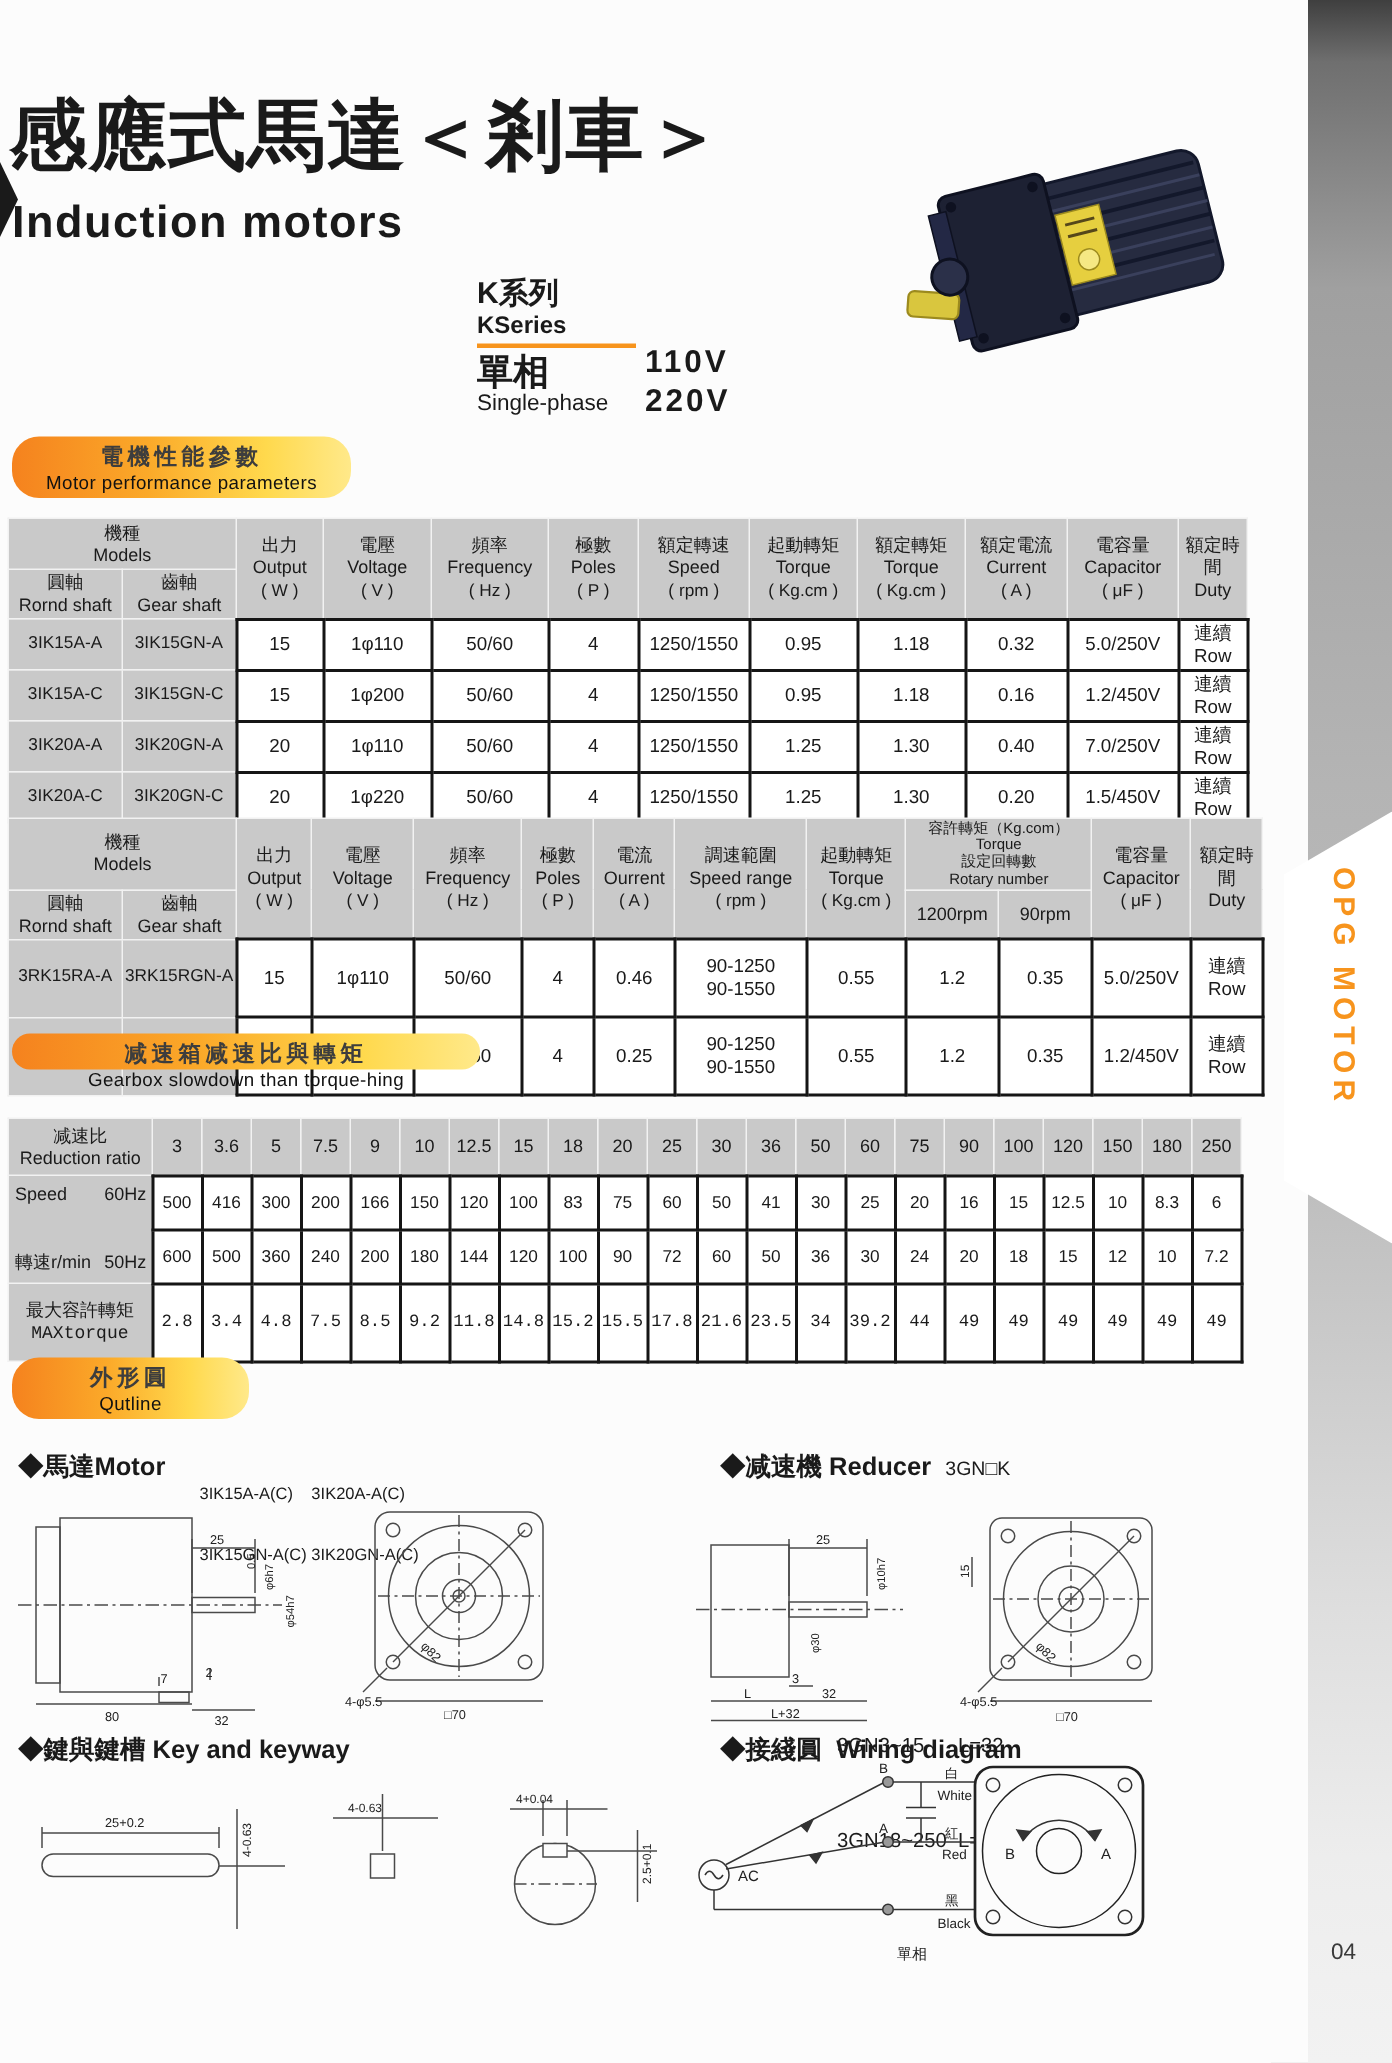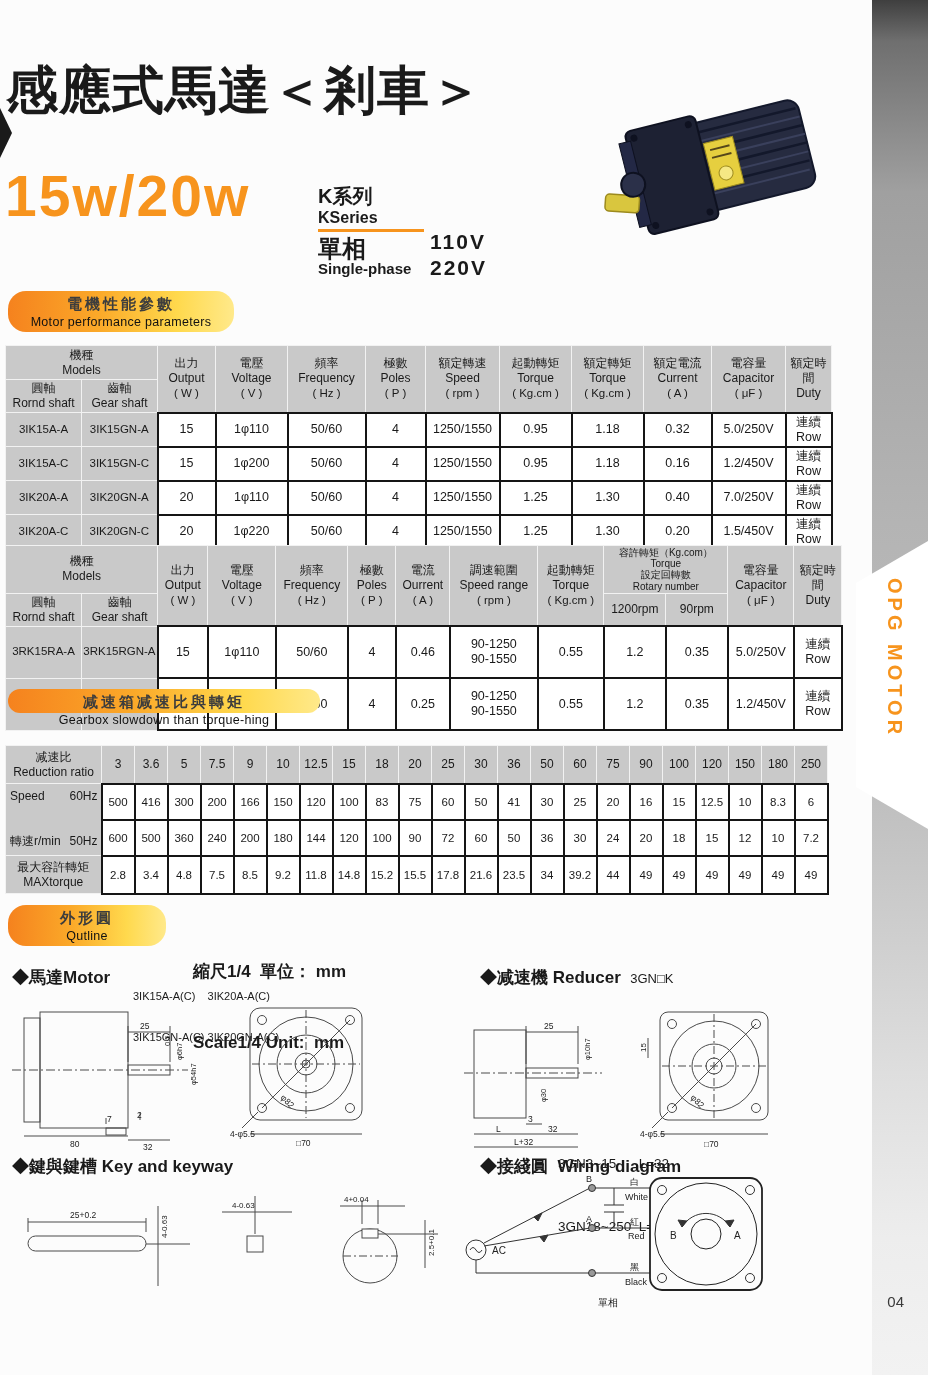--- a/index.html
+++ b/index.html
@@ -17,21 +17,21 @@
     clip-path:polygon(0 0,100% 50%,0 100%);}
   
   .h-title-zh{position:absolute;left:6px;top:56px;font-size:52px;font-weight:800;letter-spacing:1px;}
   .h-title-en{position:absolute;left:8px;top:132px;font-size:30px;font-weight:800;letter-spacing:1px;}
   .h-power{position:absolute;left:5px;top:163px;font-size:57px;font-weight:800;color:#f7941d;letter-spacing:2px;}
   .h-series{position:absolute;left:318px;top:186px;line-height:1.05;}
   .h-series .sz{font-size:20px;font-weight:bold;display:block;}
   .h-series .se{font-size:16px;font-weight:bold;display:block;margin-top:3px;}
   .h-series .uline{width:106px;height:3px;background:#f7941d;margin:2px 0 4px;}
   .h-series .pz{font-size:24px;font-weight:bold;display:block;}
-  .h-series .pe{font-size:15px;font-weight:bold;display:block;}
+  .h-series .pe{font-size:15px;font-weight:normal;display:block;}
   .h-volts{position:absolute;left:430px;top:229px;font-size:21px;font-weight:bold;line-height:1.25;letter-spacing:2px;}
   .motor-photo{position:absolute;left:598px;top:92px;}
   
   .sec-label{position:absolute;border-radius:18px;text-align:center;padding-top:4px;box-sizing:border-box;
     background:linear-gradient(90deg,#f5821e 0%,#fba929 40%,#ffd94d 75%,#ffe98a 100%);}
   .sec-label .zh{font-size:15px;font-weight:bold;color:#3d3d3d;letter-spacing:3px;display:block;}
   .sec-label .en{font-size:12.5px;color:#111;display:block;margin-top:1px;letter-spacing:.3px;}
   #label1{left:8px;top:291px;width:226px;height:41px;}
   #label2{left:8px;top:689px;width:312px;height:24px;}
   #label3{left:8px;top:905px;width:158px;height:41px;}
@@ -50,21 +50,21 @@
   #table1 thead tr:nth-child(1){height:34px;} #table1 thead tr:nth-child(2){height:26px;}
   #table1 tbody tr{height:32px;}
   #table2 thead tr:nth-child(1){height:40px;} #table2 thead tr:nth-child(2){height:22px;}
   #table2 tbody tr{height:52px;padding-left:19px;}
   
   #ratio-table{position:absolute;left:5px;top:745px;}
   #ratio-table th{background:#c9c9c9;border:1px solid #f2f2f2;font-weight:normal;font-size:12px;
     line-height:1.25;text-align:center;padding:0;}
   #ratio-table td{background:#fff;border:2px solid #151515;font-size:11.5px;text-align:center;padding:0;}
   #ratio-table tr:nth-child(1){height:38px;} #ratio-table tr:nth-child(2),#ratio-table tr:nth-child(3){height:36px;}
-  #ratio-table tr:nth-child(4){height:38px;}
+  #ratio-table tr:nth-child(4){height:52px;font-family:Liberation Mono, monospace;}
   .speed-lab-wrap{position:relative;width:100%;height:100%;}
   .speed-lab-wrap span{position:absolute;font-size:12px;}
   .sl-zh{left:4px;top:14px;} .sl-en{left:4px;bottom:16px;} .sl-50{right:3px;top:14px;} .sl-60{right:3px;bottom:16px;}
   
   .scale-note{position:absolute;left:193px;top:912px;font-size:17px;font-weight:bold;line-height:1.4;white-space:pre;}
   .scale-note span{display:block;}
   .sub-title{position:absolute;font-size:17px;font-weight:bold;white-space:pre;}
   #motor-sub{left:12px;top:966px;}
   #reducer-sub{left:480px;top:966px;}
   #key-sub{left:12px;top:1155px;}
@@ -82,21 +82,21 @@
 
 <div class="page">
 
   <div class="side-strip"></div>
   <div class="side-notch"></div>
   <div class="brand-vert">OPG MOTOR</div>
   <div class="page-num">04</div>
   <div class="corner-wedge"></div>
 
   <div class="h-title-zh">感應式馬達＜剎車＞</div>
-  <div class="h-power">15w/20w</div>
+  <div class="h-title-en">Induction motors</div>
   <div class="h-series">
     <span class="sz">K系列</span>
     <span class="se">KSeries</span>
     <div class="uline"></div>
     <span class="pz">單相</span>
     <span class="pe">Single-phase</span>
   </div>
   <div class="h-volts">
     <div>110V</div>
     <div>220V</div>
@@ -423,24 +423,20 @@
           <td>49</td>
           <td>49</td>
     </tr>
   </tbody>
     </table>
 
   <div class="sec-label" id="label3">
     <span class="zh">外形圓</span>
     <span class="en">Qutline</span>
   </div>
-  <div class="scale-note">
-    <span>縮尺1/4  單位： mm</span>
-    <span>Scale1/4 Unit:  mm</span>
-  </div>
 
   <div class="sub-title" id="motor-sub"><span>◆馬達</span><span>Motor</span></div>
   <div class="motor-models">
     <span>3IK15A-A(C)    3IK20A-A(C)</span>
     <span>3IK15GN-A(C) 3IK20GN-A(C)</span>
   </div>
 
   <svg class="diagram" style="left:10px;top:1000px" width="205" height="150" viewBox="0 0 205 150">
     <g stroke="#4a4a4a" fill="none" stroke-width="1">
       <rect x="14" y="18" width="16" height="104"></rect>

